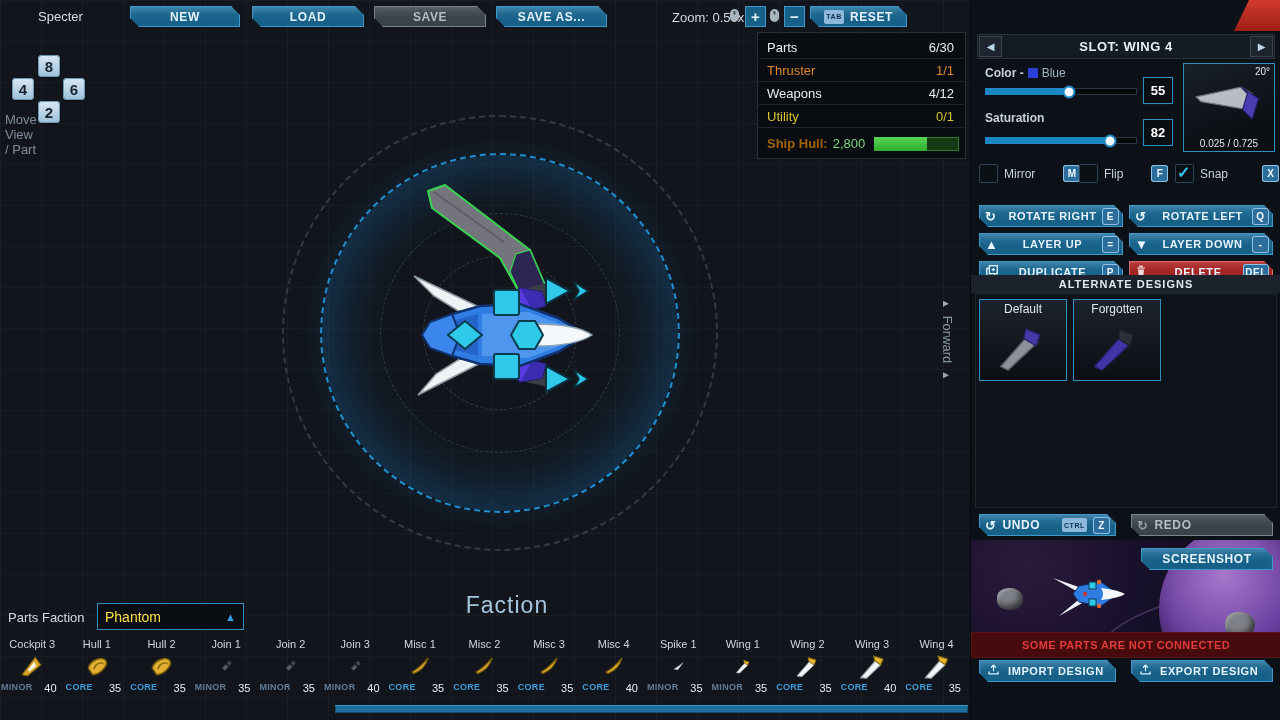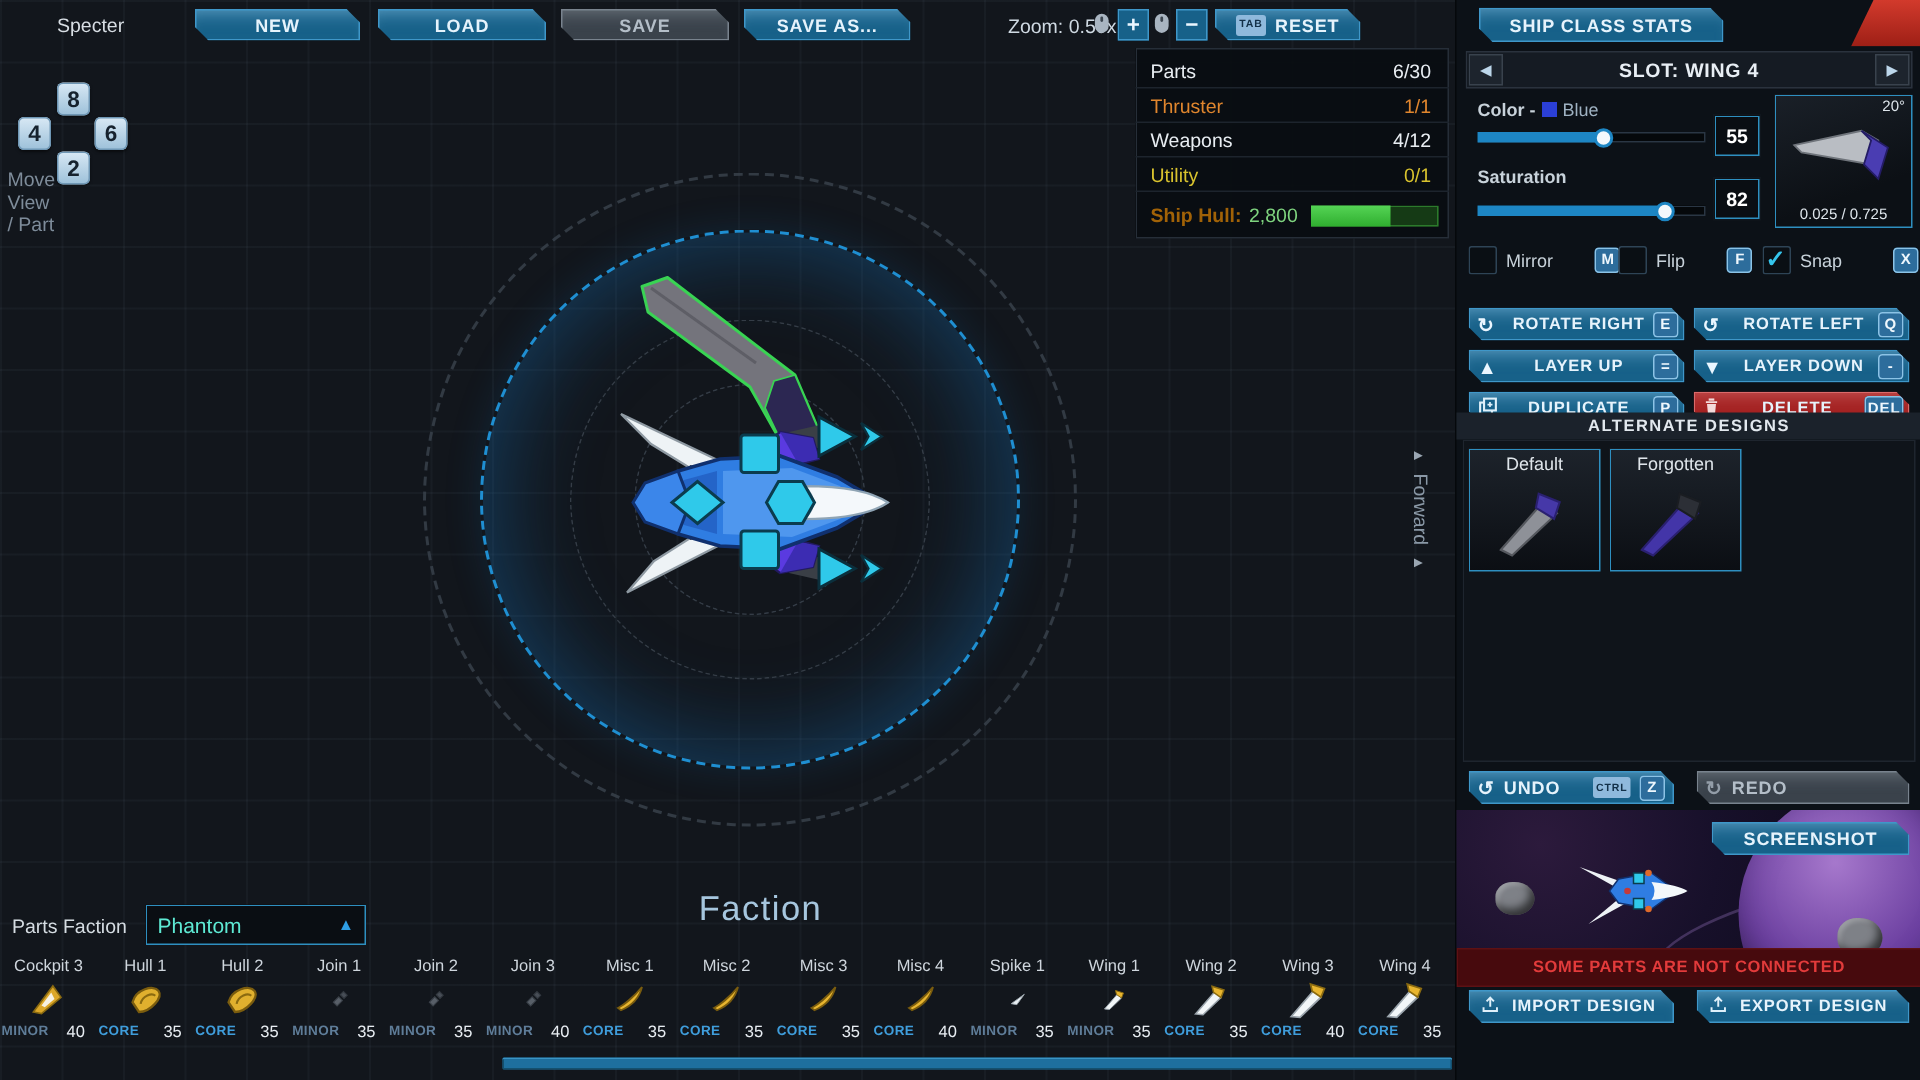--- a/index.html
+++ b/index.html
@@ -155,21 +155,21 @@
     font-size:11px; font-weight:bold; color:#e23b3b; letter-spacing:.4px; }
   .io-btn { position:absolute; top:660px; height:22px; display:flex; align-items:center; padding:0 8px; gap:8px; }
   .io-btn .a-label { flex:1; text-align:left; font-size:11px; }
   .finished-btn { left:10px; top:690px; width:290px; height:23px; font-size:13px; }
 
   
   .faction-label { left:8px; top:610px; font-size:13px; color:#d5dce2; }
   .faction-select { left:97px; top:603px; width:147px; height:27px; background:#0a0e13;
     box-shadow: inset 0 0 0 1px #2e8fc0; display:flex; align-items:center;
     padding:0 8px; cursor:pointer; }
-  .faction-value { flex:1; font-size:14px; color:#5eead4; }
+  .faction-value { flex:1; font-size:14px; color:#fde047; }
   .faction-caret { color:#2f9fe6; font-size:11px; }
   .parts-strip { left:0; top:636px; width:969px; height:64px; display:flex; }
   .part-item { width:64.6px; flex:0 0 64.6px; display:flex; flex-direction:column; align-items:center; cursor:pointer; }
   .part-name { font-size:11px; color:#cfd6dd; margin-top:2px; white-space:nowrap; }
   .part-icon { height:32px; display:flex; align-items:center; justify-content:center; }
   .part-meta { width:100%; display:flex; justify-content:space-between; padding:0 8px 0 1px; }
   .part-type { font-size:9px; font-weight:bold; letter-spacing:.3px; }
   .part-value { font-size:11px; color:#e8edf2; }
   .part-item:nth-of-type(4) svg, .part-item:nth-of-type(5) svg, .part-item:nth-of-type(6) svg { width:17px; }
   .part-item:nth-of-type(11) svg { width:15px; }
@@ -282,21 +282,20 @@
       <span class="hull-label">Ship Hull:</span>
       <span class="hull-value">2,800</span>
       <div class="hull-bar">
         <div class="hull-fill" style="width: 62%;"></div>
       </div>
     </div>
   </div>
 
   <div class="abs right-panel">
 
-    <div class="rp btn" style="left:15px; top:5px; width:163px; height:23px;">SHIP CLASS STATS</div>
     <div class="rp close-btn">
       <span data-icon="_icons.close"></span>
     </div>
 
     <div class="rp slot-header">
       <span class="slot-arrow" data-icon="slot_panel.prev_icon">◀</span>
       <span class="slot-title">SLOT: WING 4</span>
       <span class="slot-arrow" data-icon="slot_panel.next_icon">▶</span>
     </div>
 

